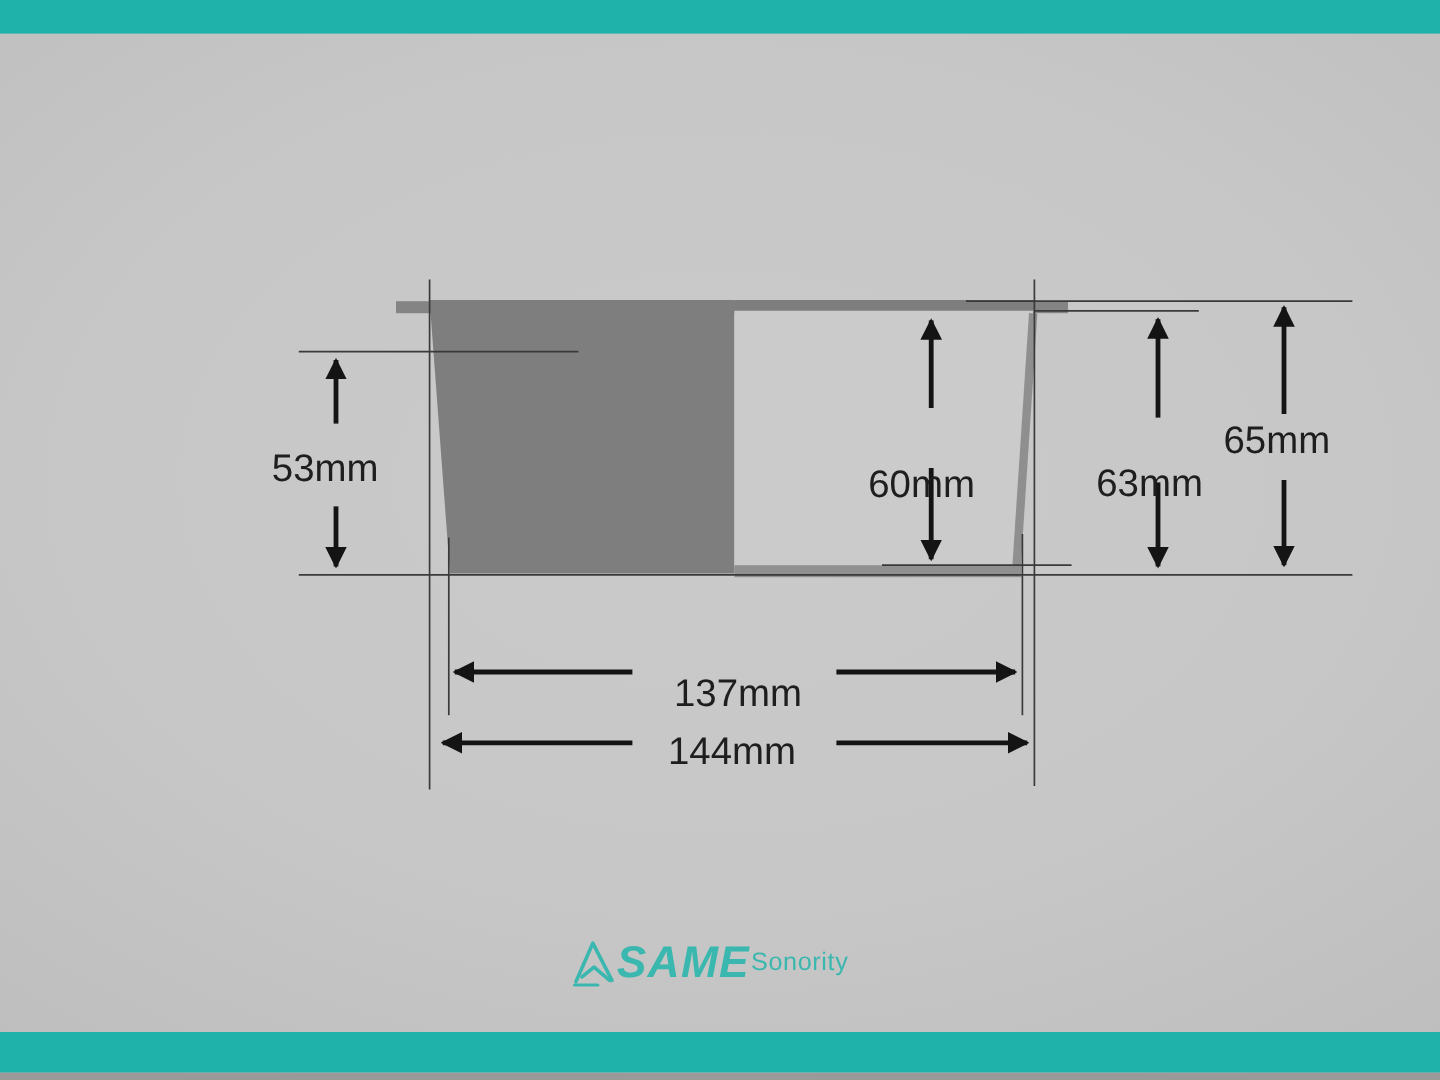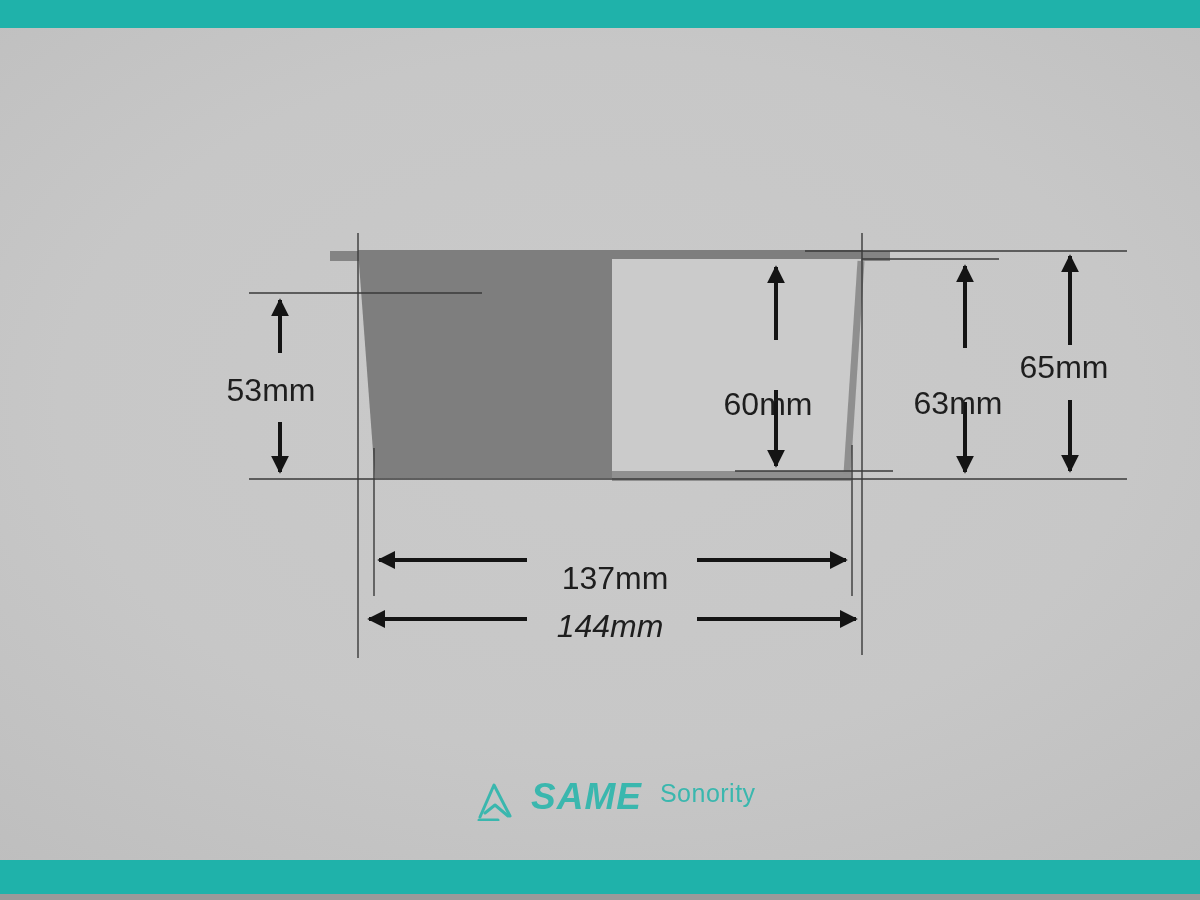--- a/index.html
+++ b/index.html
@@ -14,31 +14,31 @@
   .drawing{ position:absolute; left:0; top:0; }
   .dim-label{
     position:absolute; transform:translate(-50%,-50%);
     font-size:32px; color:var(--label-color,#1e1e1e); white-space:nowrap;
   }
   .lbl-53  { left:271px;  top:390px; }
   .lbl-60  { left:768px;  top:364px;margin-top:40px; }
   .lbl-63  { left:958px;  top:375px;margin-top:28px; }
   .lbl-65  { left:1064px; top:367px; }
   .lbl-137 { left:615px;  top:561px;margin-top:17px; }
-  .lbl-144 { left:610px;  top:626px;font-style:italic; }
+  .lbl-144 { left:610px;  top:626px; }
   .logo{
     position:absolute; left:477px; top:781px; height:42px;
-    display:flex; align-items:flex-start; gap:18px;
+    display:flex; align-items:center; gap:1px;
   }
   .logo-brand{
     font-size:37px; font-weight:bold; font-style:italic; line-height:0.88;
     letter-spacing:1px; color:var(--logo-teal,#3ab7ae);
   }
   .logo-tagline{
-    font-size:25px; line-height:1; letter-spacing:0.5px;
+    font-size:21px; line-height:1; letter-spacing:0.5px;
     color:var(--logo-teal,#3ab7ae); margin-bottom:1px;
   }
 </style>
 </head>
 <body>
 
 <div class="stage">
 
   <div class="bar bar-top"></div>
   <div class="bar bar-bottom"></div>

